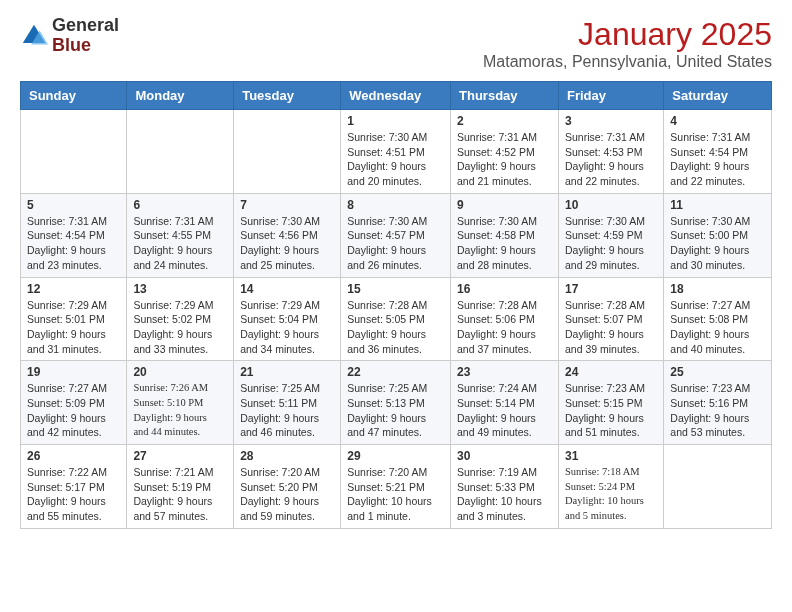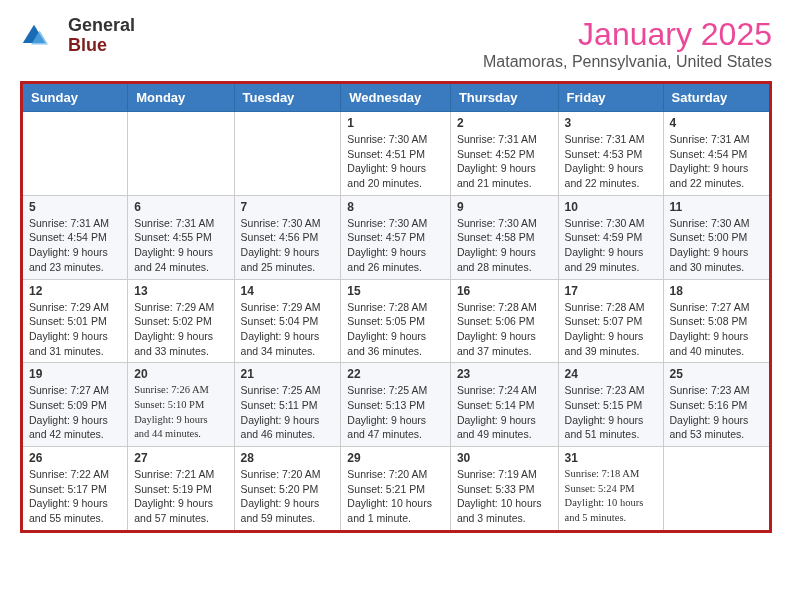--- a/index.html
+++ b/index.html
@@ -15,21 +15,21 @@
     }
     .header {
       display: flex;
       justify-content: space-between;
       align-items: flex-start;
       margin-bottom: 10px;
     }
     .logo {
       display: flex;
       align-items: center;
-      gap: 20px;
+      gap: 4px;
     }
     .logo-text {
       display: flex;
       flex-direction: column;
       line-height: 1.1;
     }
     .logo-general {
       font-size: 18px;
       font-weight: bold;
       color: #333;
@@ -42,30 +42,30 @@
     .logo-icon {
       width: 28px;
       height: 28px;
     }
     .title-block {
       text-align: right;
     }
     .main-title {
       font-size: 32px;
       font-weight: normal;
-      color: #ec4899;
+      color: #b91c1c;
     }
     .subtitle {
       font-size: 16px;
       color: #555;
     }
     .calendar {
       width: 100%;
       border-collapse: collapse;
-      border: 3px solid #b91c1c;
+      border: 1px solid #b91c1c;
     }
     .calendar th {
       background-color: #3a7abf;
       color: #fff;
       text-align: left;
       padding: 6px 8px;
       font-size: 13px;
       font-weight: bold;
       border: 1px solid #2d6aa8;
     }

